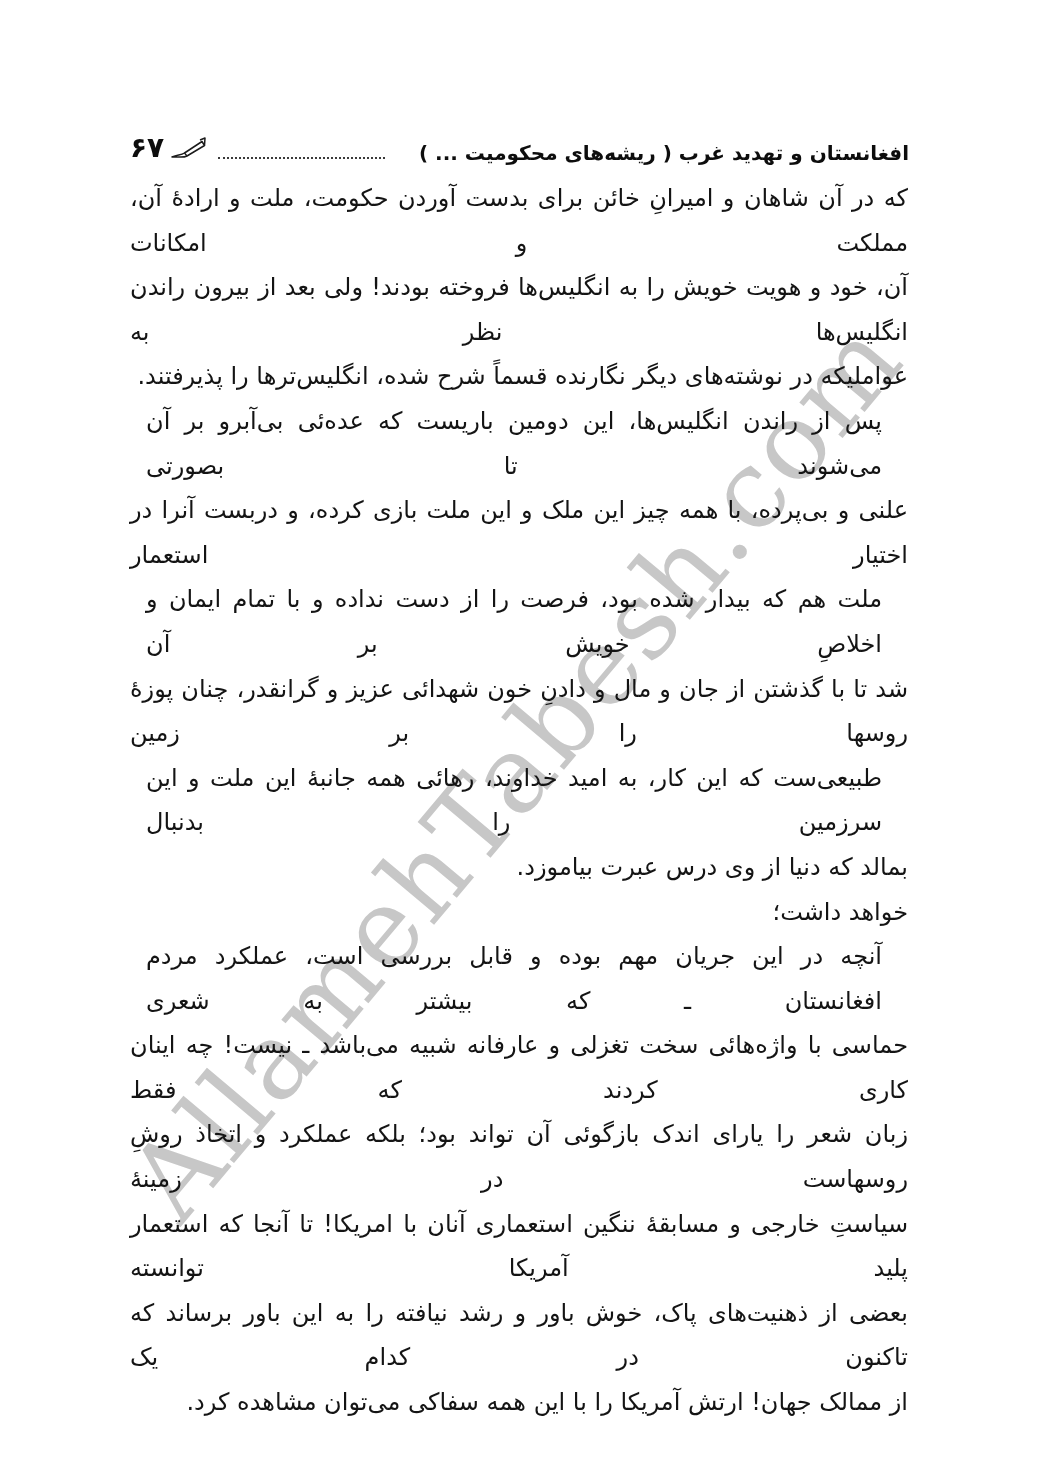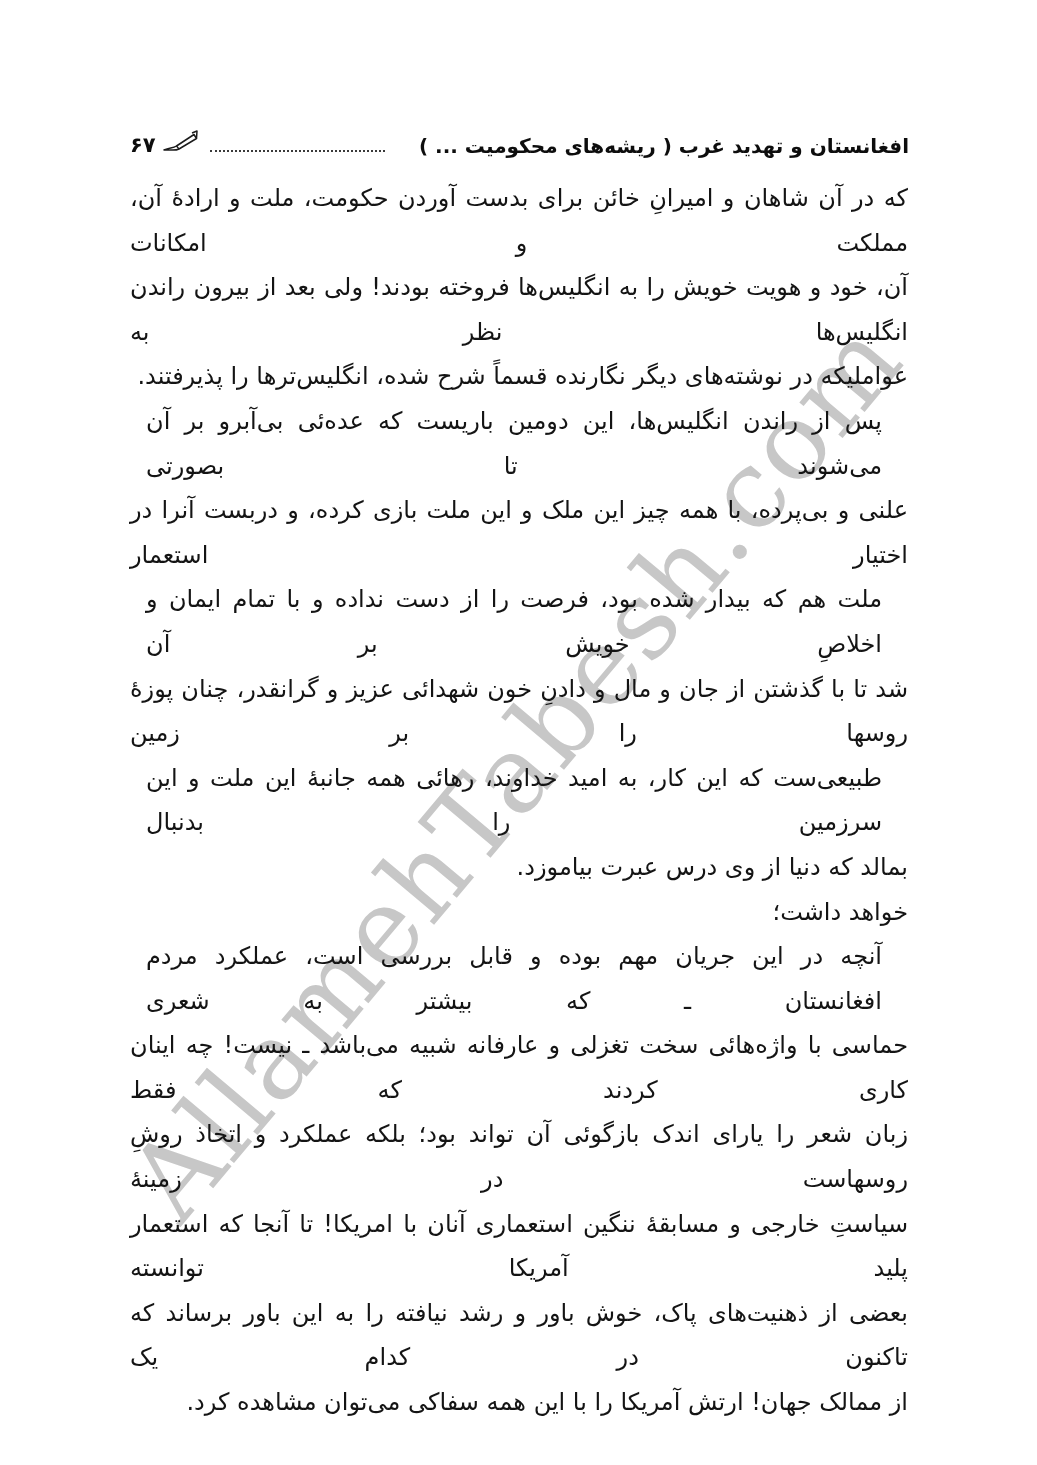--- a/index.html
+++ b/index.html
@@ -40,21 +40,21 @@
     border-bottom: 2px dotted #3a3a3a;
     margin: 0 10px 7px 10px;
     min-width: 40px;
   }
   .page-header .pen {
     margin: 0 2px 2px 6px;
     display: inline-block;
   }
   .page-header .page-num {
     white-space: nowrap;
-    font-size: 21px;
+    font-size: 28px;
     line-height: 1.3;
   }
   .body-text {
     position: absolute;
     left: 130px; right: 129px; top: 176px;
     direction: rtl;
     z-index: 1;
     font-size: 24px;
     line-height: 44.6px;
   }

